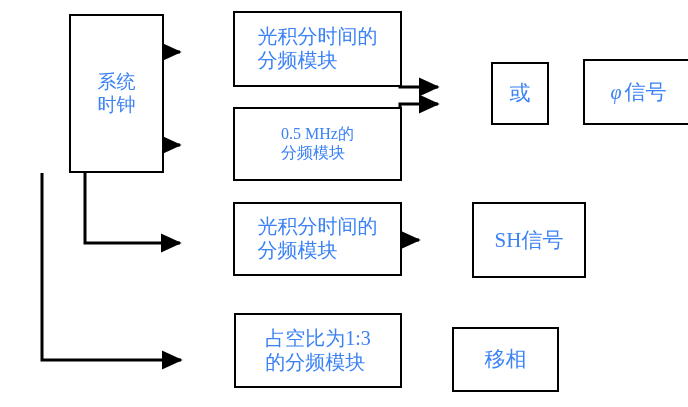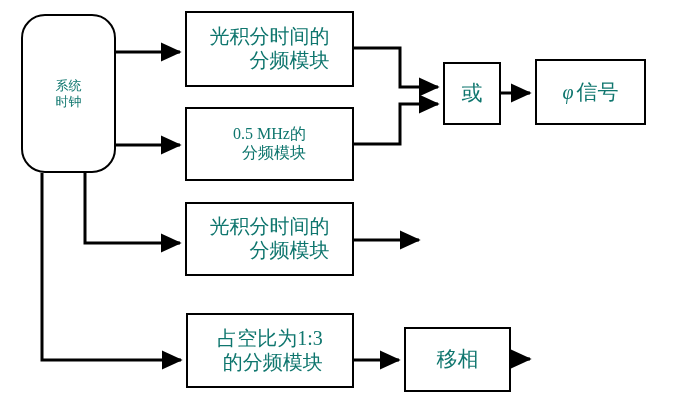--- a/index.html
+++ b/index.html
@@ -18,30 +18,31 @@
     overflow: hidden;
   }
   .box {
     position: absolute;
     box-sizing: border-box;
     border: 2px solid #000000;
     background: #ffffff;
     display: flex;
     align-items: center;
     justify-content: center;
-    text-align: right;
-    color: #0f766e;
+    text-align: left;
+    color: #3b82f6;
     line-height: 1.18;
     z-index: 3;
+    margin-left: 48px;
   }
   .box .txt {
     display: block;
     white-space: pre-line;
   }
-  .b-clock      { left: 21px;  top: 14px;  width: 95px;  height: 159px; font-size: 13px; border-radius: 24px; }
+  .b-clock      { left: 21px;  top: 14px;  width: 95px;  height: 159px; font-size: 19px; }
   .b-mod1       { left: 185px; top: 11px;  width: 169px; height: 76px;  font-size: 20px; }
   .b-mod2       { left: 185px; top: 107px; width: 169px; height: 74px;  font-size: 16px; }
   .b-mod3       { left: 185px; top: 202px; width: 169px; height: 74px;  font-size: 20px; }
   .b-mod4       { left: 186px; top: 313px; width: 168px; height: 75px;  font-size: 20px; }
   .b-or         { left: 443px; top: 62px;  width: 58px;  height: 63px;  font-size: 21px; }
   .b-phi        { left: 535px; top: 59px;  width: 111px; height: 66px;  font-size: 21px; }
   .b-sh         { left: 424px; top: 202px; width: 114px; height: 76px;  font-size: 21px; }
   .b-shift      { left: 404px; top: 327px; width: 107px;  height: 65px;  font-size: 21px; }
   .b-rs         { left: 535px; top: 326px; width: 113px; height: 66px;  font-size: 21px; }
 
@@ -123,19 +124,22 @@
   </div>
 
   <div class="box b-or">
     <span class="txt">或</span>
   </div>
 
   <div class="box b-phi">
     <span class="txt"><span class="phi-glyph">φ</span><span>信号</span></span>
   </div>
 
+  <div class="box b-sh">
+    <span class="txt">SH信号</span>
+  </div>
 
   <div class="box b-shift">
     <span class="txt">移相</span>
   </div>
 
 
 </div>
 
 </body></html>

